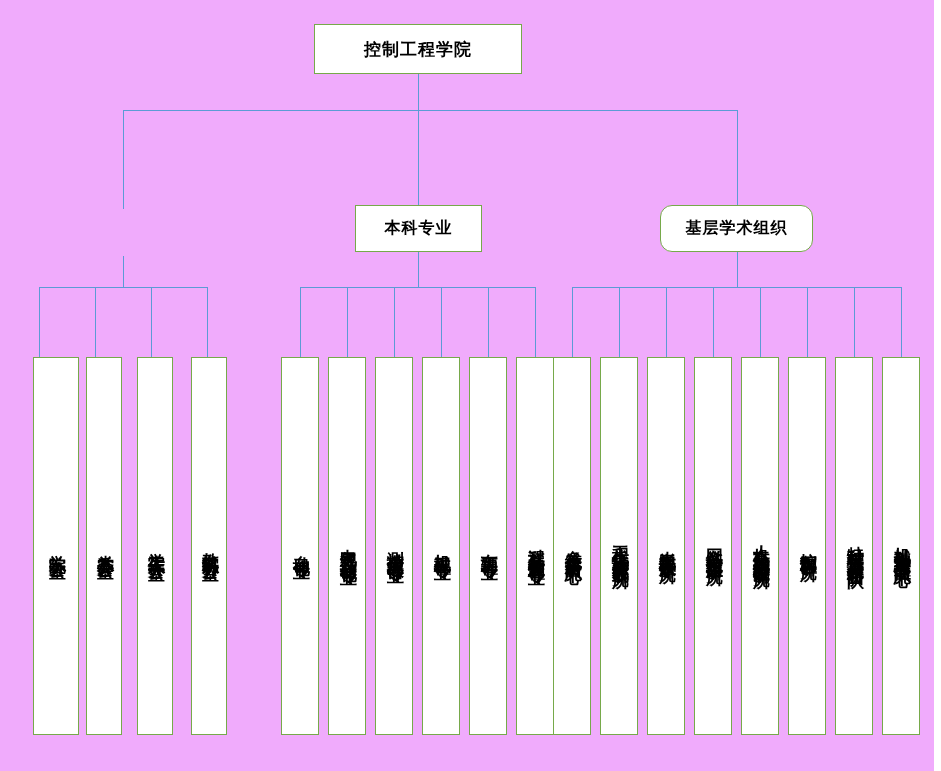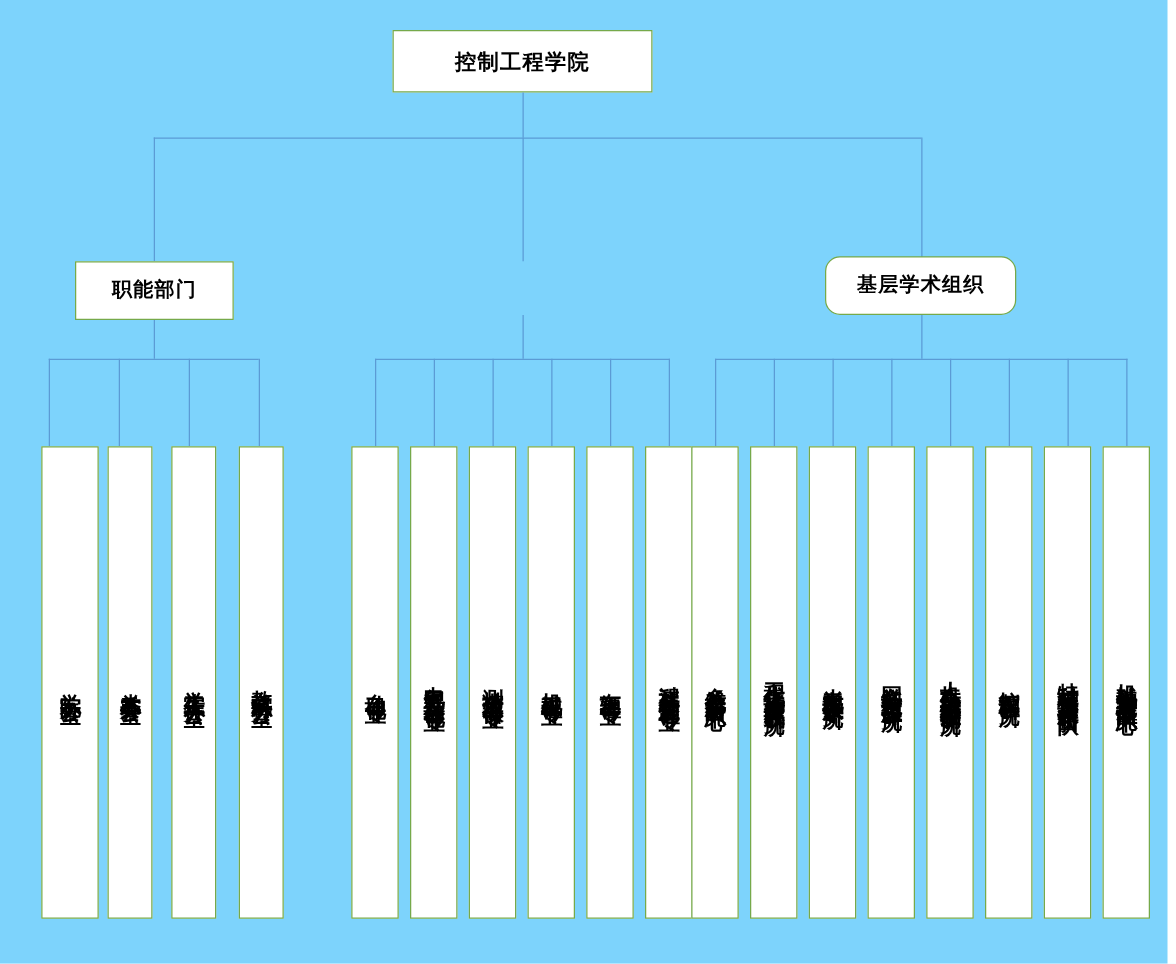--- a/index.html
+++ b/index.html
@@ -4,22 +4,22 @@
 <style>
   html, body {
     margin: 0;
     padding: 0;
     background: #ffffff;
   }
   #canvas {
     position: relative;
     width: 934px;
     height: 771px;
-    background: #7dd3fc;
-    font-family: Liberation Sans, sans-serif;
+    background: #f0abfc;
+    font-family: Liberation Mono, monospace;
     overflow: hidden;
   }
   .node {
     position: absolute;
     box-sizing: border-box;
     border: 1.5px solid #76a94a;
     background: #ffffff;
     display: flex;
     align-items: center;
     justify-content: center;
@@ -65,22 +65,22 @@
   </div>
 
   <div class="conn vline" style="left:418px; top:74px; width:1px; height:36px;"></div>
 
   <div class="conn hline" style="left:123px; top:110px; width:614px; height:1px;"></div>
 
   <div class="conn vline" style="left:123px; top:110px; width:1px; height:99px;"></div>
   <div class="conn vline" style="left:418px; top:110px; width:1px; height:99px;"></div>
   <div class="conn vline" style="left:737px; top:110px; width:1px; height:99px;"></div>
 
-  <div class="node level2" style="left:60px; top:209px; width:127px; height:47px;">
-    <span class="lbl">职能部门</span>
+  <div class="node level2" style="left:355px; top:205px; width:127px; height:47px;">
+    <span class="lbl">本科专业</span>
   </div>
   <div class="node level2" style="left:660px; top:205px; width:153px; height:47px;border-radius:12px;">
     <span class="lbl">基层学术组织</span>
   </div>
 
   <div class="conn vline" style="left:123px; top:256px; width:1px; height:31px;"></div>
   <div class="conn hline" style="left:39px; top:287px; width:168px; height:1px;"></div>
   <div class="conn vline" style="left:39px; top:287px; width:1px; height:70px;"></div>
   <div class="conn vline" style="left:95px; top:287px; width:1px; height:70px;"></div>
   <div class="conn vline" style="left:151px; top:287px; width:1px; height:70px;"></div>

